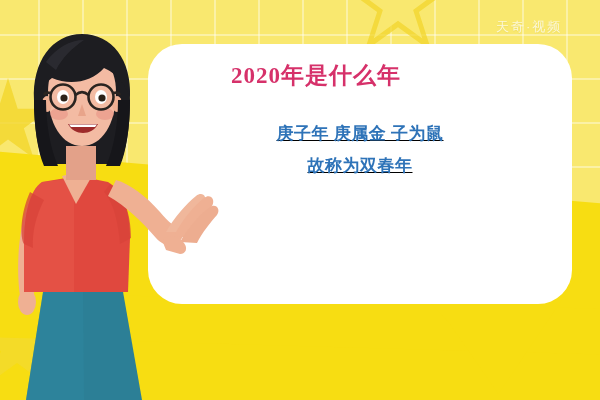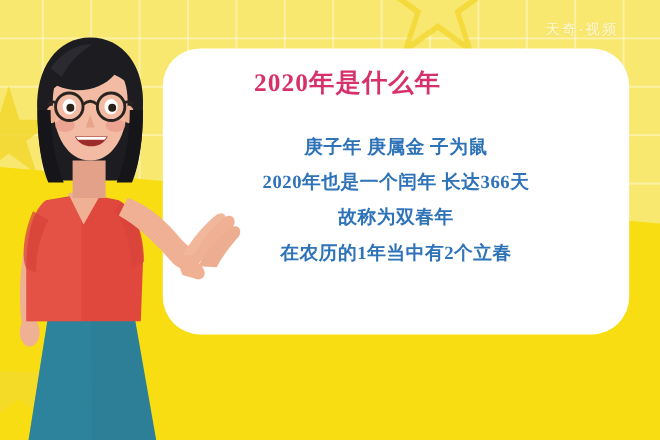--- a/index.html
+++ b/index.html
@@ -129,20 +129,21 @@
     font-weight: bold;
     letter-spacing: 1px;
     white-space: nowrap;
   }
   .body-lines {
     position: absolute;
     left: 148px;
     top: 118px;
     width: 424px;
     text-align: center;
+    text-decoration: underline;
   }
   .body-line {
     color: #2E73B8;
     font-size: 17px;
     font-weight: bold;
     line-height: 32px;
     letter-spacing: 0.5px;
     white-space: nowrap;
   }
 
@@ -176,23 +177,21 @@
   <div class="star-lower"></div>
   <div class="yellow-band-bottom"></div>
 
   <div class="bubble-tail"></div>
   <div class="bubble"></div>
 
   <div class="bubble-title">2020年是什么年</div>
 
   <div class="body-lines">
     <div class="body-line">庚子年 庚属金 子为鼠</div>
-    <div class="body-line">2020年也是一个闰年 长达366天</div>
     <div class="body-line">故称为双春年</div>
-    <div class="body-line">在农历的1年当中有2个立春</div>
   </div>
 
   <svg class="character" viewBox="0 0 600 400">
 
     <path d="M44 286 L122 286 L142 400 L26 400 Z" fill="#2C7F96"></path>
     <path d="M44 286 L83 286 L84 400 L26 400 Z" fill="#2F8AA2" opacity="0.45"></path>
 
     <path d="M30 198 C18 228 16 268 20 296 C21 304 33 304 34 296
              C33 268 35 232 44 206 Z" fill="#EFB093"></path>
     <ellipse cx="27" cy="302" rx="9" ry="13" fill="#EFB093"></ellipse>

